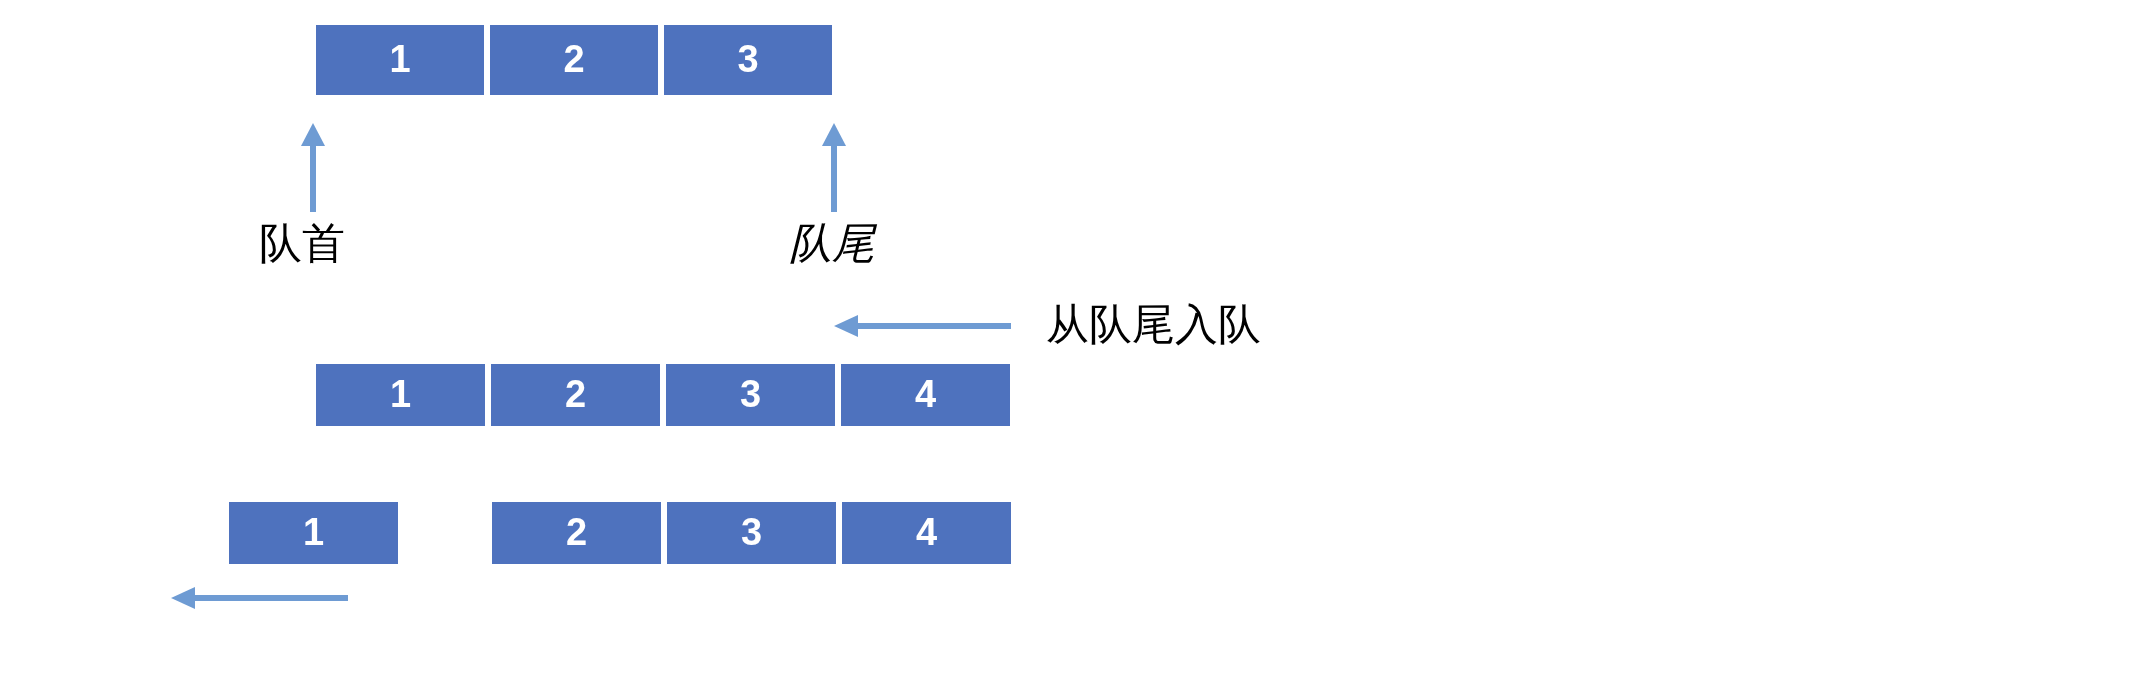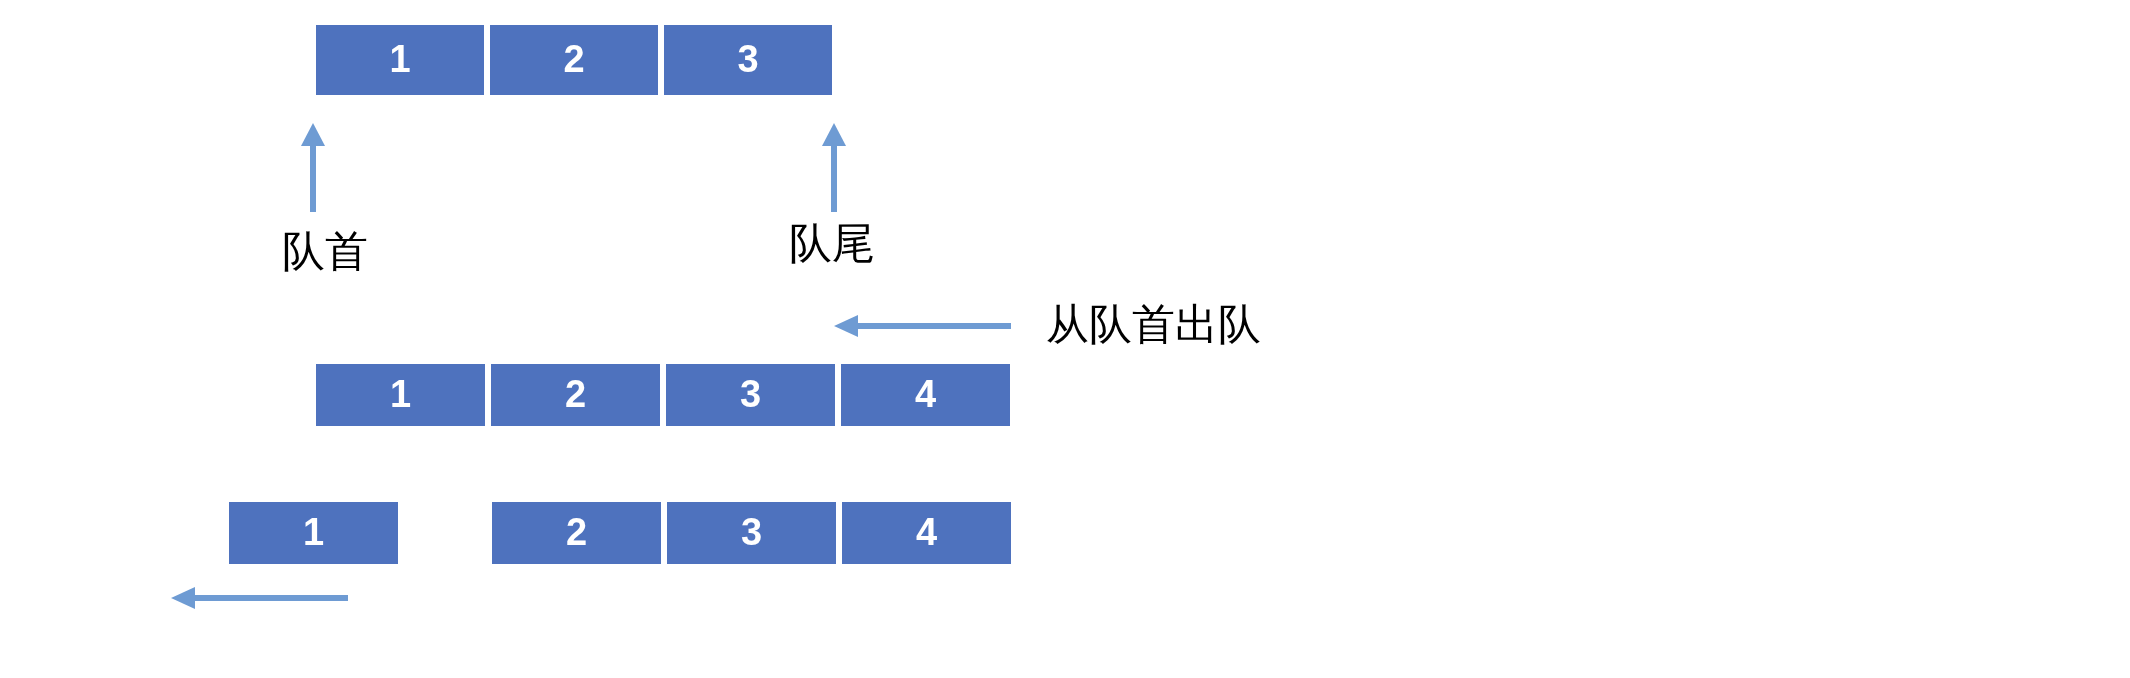--- a/index.html
+++ b/index.html
@@ -87,32 +87,32 @@
     </svg>
   </div>
 
   <div class="arrow" style="left:817px; top:122px; width:34px; height:90px;">
     <svg width="34" height="90" viewBox="0 0 34 90" xmlns="http://www.w3.org/2000/svg">
       <line x1="17" y1="90" x2="17" y2="14" stroke="#6E9BD3" stroke-width="6"></line>
       <polygon points="17,1 29,24 5,24" fill="#6E9BD3"></polygon>
     </svg>
   </div>
 
-  <div class="label" style="left:282px; top:222px;margin-top:8px;">队首</div>
+  <div class="label" style="left:259px; top:222px;">队首</div>
 
-  <div class="label" style="left:789px; top:222px;">队尾</div>
+  <div class="label" style="left:789px; top:222px;font-style:italic;">队尾</div>
 
   <div class="arrow" style="left:833px; top:313px; width:178px; height:26px;">
     <svg width="178" height="26" viewBox="0 0 178 26" xmlns="http://www.w3.org/2000/svg">
       <line x1="178" y1="13" x2="22" y2="13" stroke="#6E9BD3" stroke-width="6"></line>
       <polygon points="1,13 25,2 25,24" fill="#6E9BD3"></polygon>
     </svg>
   </div>
 
-  <div class="label" style="left:1046px; top:303px;">从队首出队</div>
+  <div class="label" style="left:1046px; top:303px;">从队尾入队</div>
 
   <div class="queue-row" style="left:313px; top:362px; height:66px;">
     <div class="cell" style="width:175px;height:66px;">
       <span class="cell-value">1</span>
     </div>
     <div class="cell" style="width:175px;height:66px;">
       <span class="cell-value">2</span>
     </div>
     <div class="cell" style="width:175px;height:66px;">
       <span class="cell-value">3</span>

